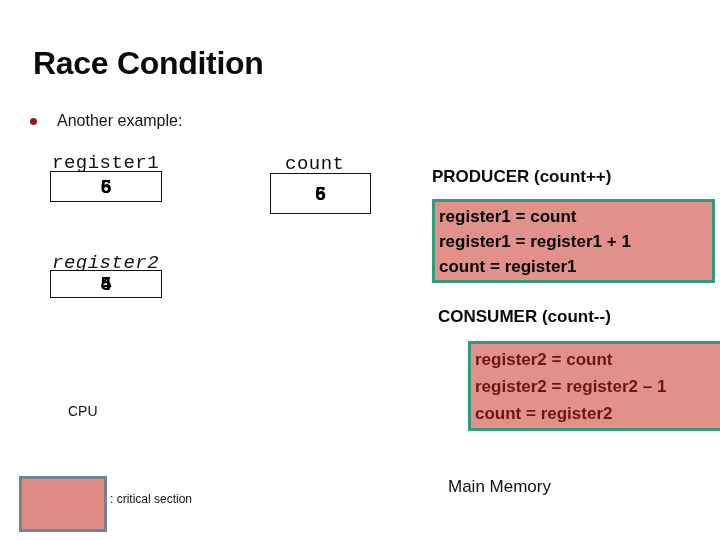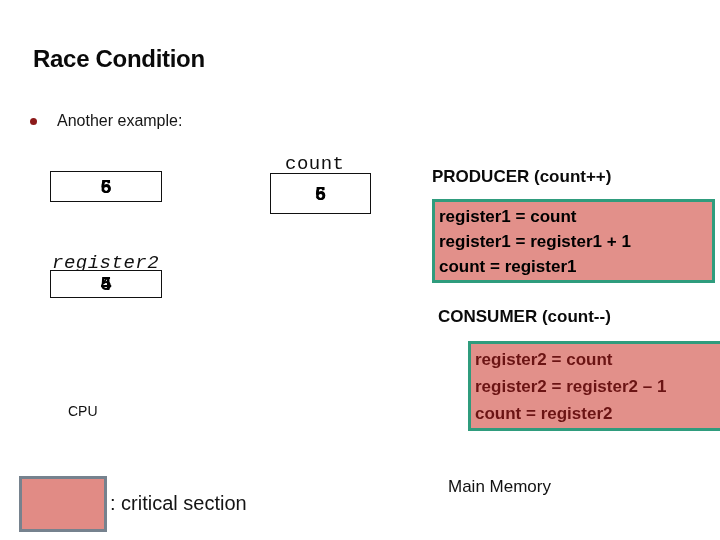--- a/index.html
+++ b/index.html
@@ -19,21 +19,21 @@
     inset: 0;
     width: 720px;
     height: 540px;
   }
 
   
   #page-title {
     position: absolute;
     left: 33px;
     top: 45px;
-    font-size: 24px;
+    font-size: 32px;
     font-weight: bold;
     color: #0a0a0a;
     letter-spacing: -0.3px;
     white-space: nowrap;
   }
 
   
   #bullet-row {
     position: absolute;
     left: 30px;
@@ -119,21 +119,21 @@
     width: 88px;
     height: 56px;
     background: #e18b85;
     border: 3px solid #76828e;
     box-sizing: border-box;
   }
   #legend-text {
     position: absolute;
     left: 110px;
     top: 492px;
-    font-size: 20px;
+    font-size: 12px;
     color: #141414;
     white-space: nowrap;
   }
 
   
   .section-heading {
     position: absolute;
     font-size: 17px;
     font-weight: bold;
     color: #0b0b0b;
@@ -188,20 +188,21 @@
 
 <div class="slide">
 
   <div id="page-title">Race Condition</div>
 
   <div id="bullet-row">
     <span id="bullet-marker"></span>
     <span id="bullet-text">Another example:</span>
   </div>
 
+  <div class="mono-label" id="register1-label">register1</div>
   <div class="value-box" id="register1-box">
     <span class="val-stack">
       <span>5</span>
       <span>6</span>
     </span>
   </div>
 
   <div class="mono-label" id="register2-label">register2</div>
   <div class="value-box" id="register2-box">
     <span class="val-stack">

